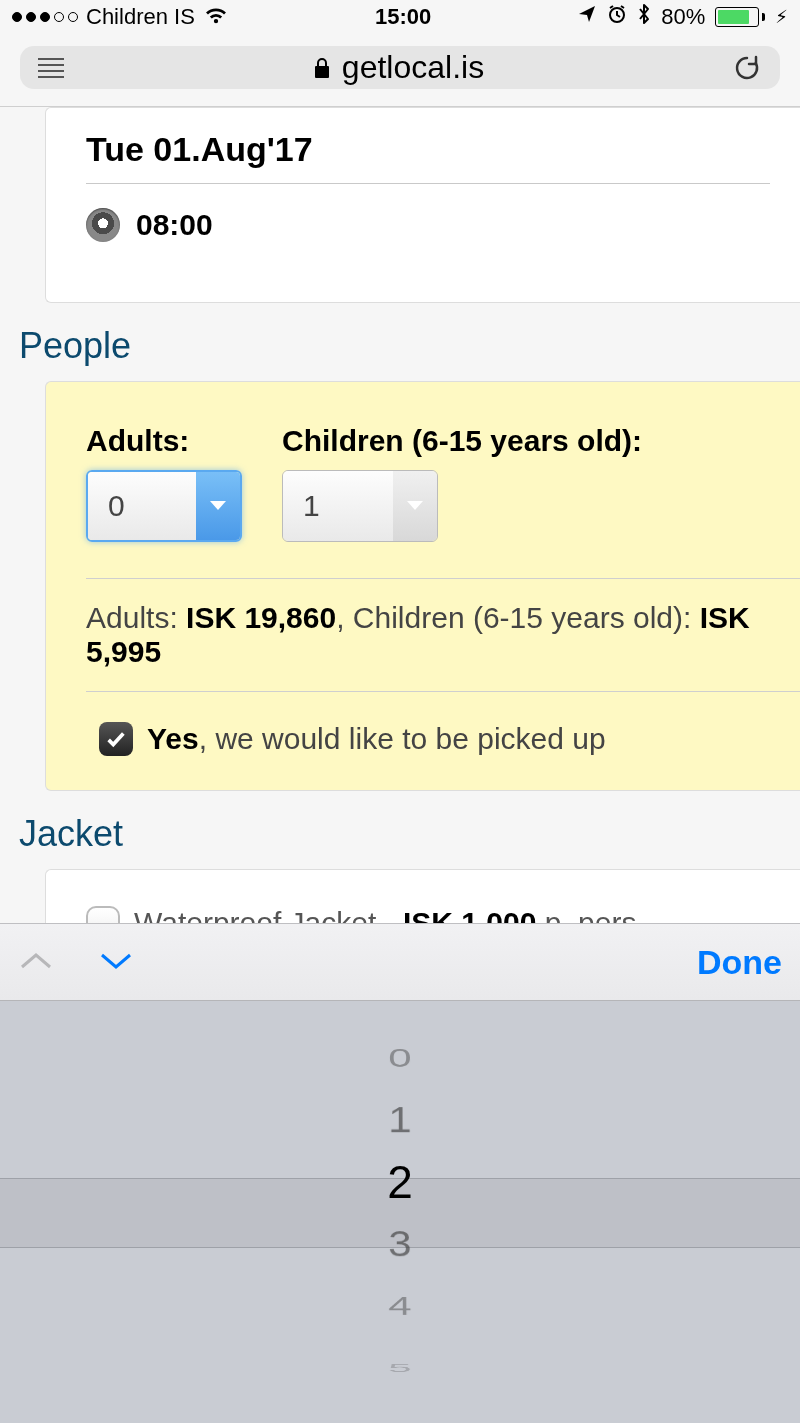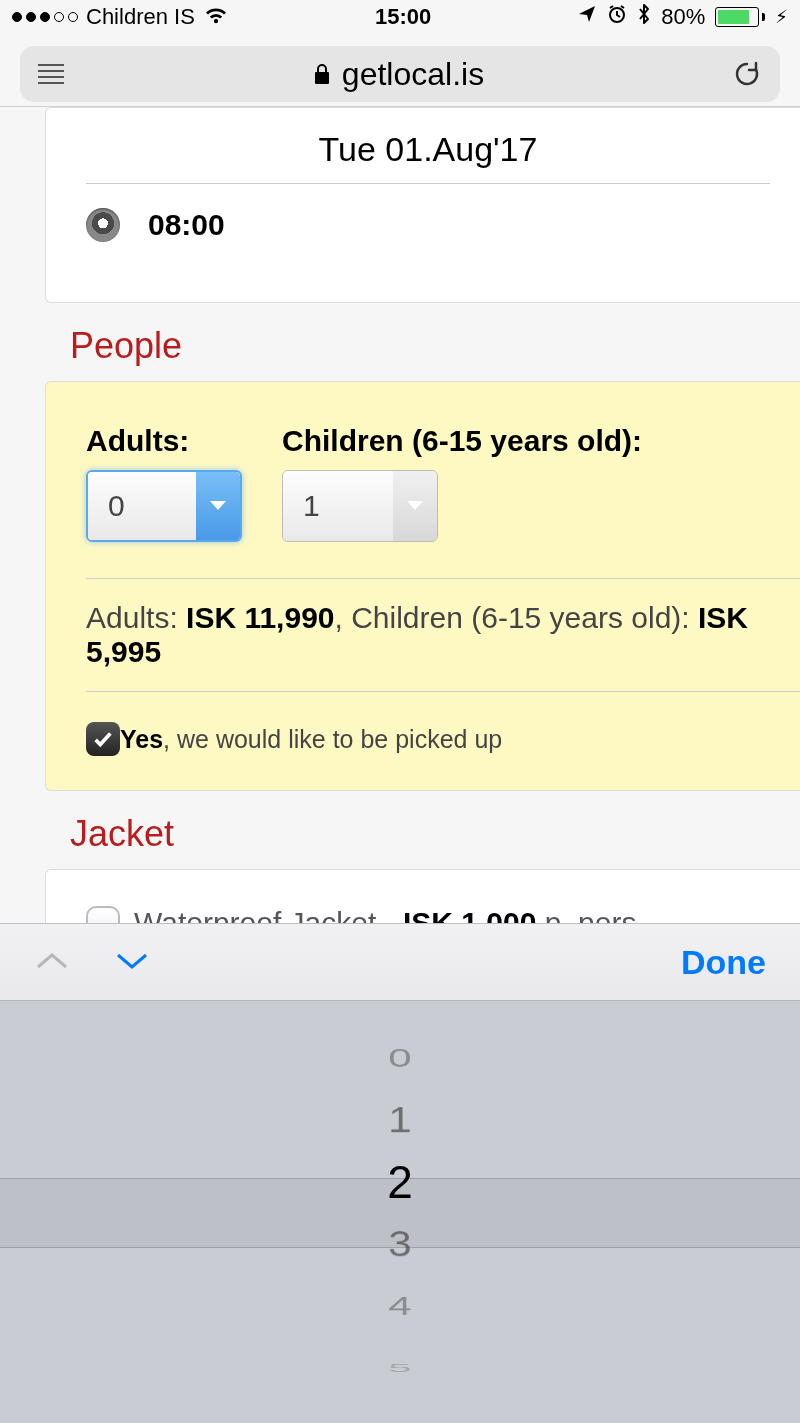--- a/index.html
+++ b/index.html
@@ -14,61 +14,61 @@
   .dot.filled { background: #000; }
   .wifi-icon svg { width: 26px; height: 22px; }
   .battery-wrap { display: flex; align-items: center; gap: 3px; }
   .battery { width: 44px; height: 20px; border: 1.5px solid #000; border-radius: 3px; position: relative; padding: 2px; }
   .battery-fill { background: #4cd964; height: 100%; width: 80%; border-radius: 1px; }
   .battery-tip { width: 3px; height: 8px; background: #000; border-radius: 0 2px 2px 0; }
   .bolt { font-size: 18px; }
 
   
   .address-bar { height: 72px; padding: 12px 20px; }
-  .address-bg { background: #e5e5e5; border-radius: 14px; height: 56px; display: flex; align-items: center; justify-content: space-between; padding: 0 18px; }
+  .address-bg { background: #e5e5e5; border-radius: 14px; height: 43px; display: flex; align-items: center; justify-content: space-between; padding: 0 18px; }
   .address-bg .menu-lines { display:flex; flex-direction:column; gap:4px; }
   .address-bg .menu-lines span { width:26px; height:2px; background:#555; display:block; }
   .url-wrap { display:flex; align-items:center; gap:10px; font-size:32px; color:#000; font-weight:500;}
   .lock-icon svg { width:20px; height:24px; display:block; }
   .refresh-icon svg { width:30px; height:30px; display:block; }
 
   
   .page-body { padding: 0 0 0 0; height: 816px; overflow: hidden; }
   .card { border: 1px solid #ddd; border-radius: 6px; margin-left: 45px; background: #fff; padding: 16px 30px 30px 40px; border-right:0; border-top-right-radius:0; border-bottom-right-radius:0;}
-  .date-hdr { font-size: 34px; font-weight: 400; padding: 6px 0 14px 0; border-bottom: 1px solid #c9c9c9; text-align: center; }
-  .time-row { display:flex; align-items:flex-start; gap:28px; padding-top:24px; padding-bottom:30px;}
+  .date-hdr { font-size: 34px; font-weight: 700; padding: 6px 0 14px 0; border-bottom: 1px solid #c9c9c9; }
+  .time-row { display:flex; align-items:flex-start; gap:16px; padding-top:24px; padding-bottom:30px;}
   .radio { width:34px; height:34px; border-radius:50%; background: radial-gradient(circle at 50% 45%, #fff 0 5px, #4a4a4a 5px 11px, #888 11px 17px); box-shadow: inset 0 1px 2px rgba(0,0,0,0.5);}
   .time-row .time-label { font-size:30px; font-weight:700; }
 
-  .section-title { font-size:36px; font-weight:500; color:#b91c1c; margin: 22px 0 14px 70px; }
+  .section-title { font-size:36px; font-weight:500; color:#0c4a6e; margin: 22px 0 14px 19px; }
 
   .people-card { border:1px solid #ddd; border-radius:6px; margin-left:45px; background:#fef9c3; padding: 42px 0 34px 40px; border-right:0; border-top-right-radius:0; border-bottom-right-radius:0;}
   .people-row { display:flex; gap:40px; }
   .people-col .lbl { font-size:30px; font-weight:700; margin-bottom:12px; display:block;}
   .dropdown { display:flex; height:72px; border:1px solid #bbb; border-radius:6px; overflow:hidden; width:156px;}
   .dropdown .val { flex:1; display:flex; align-items:center; padding-left:20px; font-size:30px; color:#444; background: linear-gradient(#fdfdfd,#e9e9e9);}
   .dropdown .arrow { width:44px; background: linear-gradient(#f0f0f0,#d8d8d8); display:flex; align-items:center; justify-content:center;}
   .dropdown .arrow svg{ width:18px; height:12px; fill:#fff; }
   .dropdown.active { border:2px solid #5aa9f0; box-shadow: 0 0 6px rgba(90,169,240,0.6);}
   .dropdown.active .arrow { background: linear-gradient(#79bff7,#4a99e8); }
 
   .price-row { font-size:30px; color:#444; border-top:1px solid #cfcfcf; border-bottom:1px solid #cfcfcf; margin-top:36px; padding: 22px 0; }
   .price-row b { font-weight:700; color:#000;}
-  .pickup-row { display:flex; align-items:center; margin-top:30px; font-size:25px; color:#444;}
+  .pickup-row { display:flex; align-items:center; gap:14px; margin-top:30px; font-size:30px; color:#444;margin-left:13px;}
   .pickup-row b { color:#000; font-weight:700;}
   .chk { width:34px; height:34px; border-radius:8px; background: linear-gradient(#555,#222); display:flex; align-items:center; justify-content:center;}
   .chk svg { width:22px; height:22px; stroke:#fff; stroke-width:4; fill:none;}
 
   .extras-card { border:1px solid #ddd; border-radius:6px; margin-left:45px; background:#fff; padding: 36px 0 0 40px; border-right:0; border-top-right-radius:0; border-bottom-right-radius:0; border-bottom:0;}
   .extra-row { display:flex; align-items:center; gap:14px; font-size:30px; color:#555; margin-bottom:18px;}
   .extra-row b { color:#000; font-weight:700;}
   .unchk { width:34px; height:34px; border-radius:10px; border:2px solid #bbb; background: linear-gradient(#fff,#eee);}
 
   
-  .kb-top { height: 78px; background: linear-gradient(#f1f1f3,#e9e9eb); border-top:1px solid #bfbfc2; display:flex; align-items:center; justify-content:space-between; padding:0 34px; position:relative;}
+  .kb-top { height: 78px; background: linear-gradient(#f1f1f3,#e9e9eb); border-top:1px solid #bfbfc2; display:flex; align-items:center; justify-content:space-between; padding:0 18px; position:relative;}
   .kb-top::after { content:""; position:absolute; left:0; right:0; bottom:0; height:1px; background:#b5b5b8;}
   .chev-group { display:flex; gap:44px; align-items:center;}
   .chev svg { width:36px; height:24px; }
   .chev.up svg { stroke:#b7b7b9; }
   .chev.down svg { stroke:#007aff; }
   .done-btn { color:#007aff; font-size:34px; font-weight:600; }
 
   
   .picker-wrap { height: 423px; background:#c9ccd3; position:relative; overflow:hidden;}
   .picker-sel { position:absolute; left:0; right:0; top:50%; transform:translateY(-50%); height:70px; background:rgba(180,183,190,0.55); border-top:1px solid #9ea1a8; border-bottom:1px solid #9ea1a8;}
@@ -181,21 +181,21 @@
           <div class="arrow">
               <svg viewBox="0 0 18 12">
                 <path d="M1 1l8 9 8-9"></path>
               </svg>
             </div>
         </div>
       </div>
     </div>
 
     <div class="price-row">
-      <span>Adults: </span><b>ISK 11,990</b><span>, </span><span>Children (6-15 years old): </span><b>ISK 5,995</b>
+      <span>Adults: </span><b>ISK 19,860</b><span>, </span><span>Children (6-15 years old): </span><b>ISK 5,995</b>
     </div>
 
     <div class="pickup-row">
       <div class="chk">
           <svg viewBox="0 0 24 24">
             <path d="M4 13l5 5L20 6"></path>
           </svg>
         </div>
       <div><b>Yes</b><span>, we would like to be picked up</span></div>
     </div>

